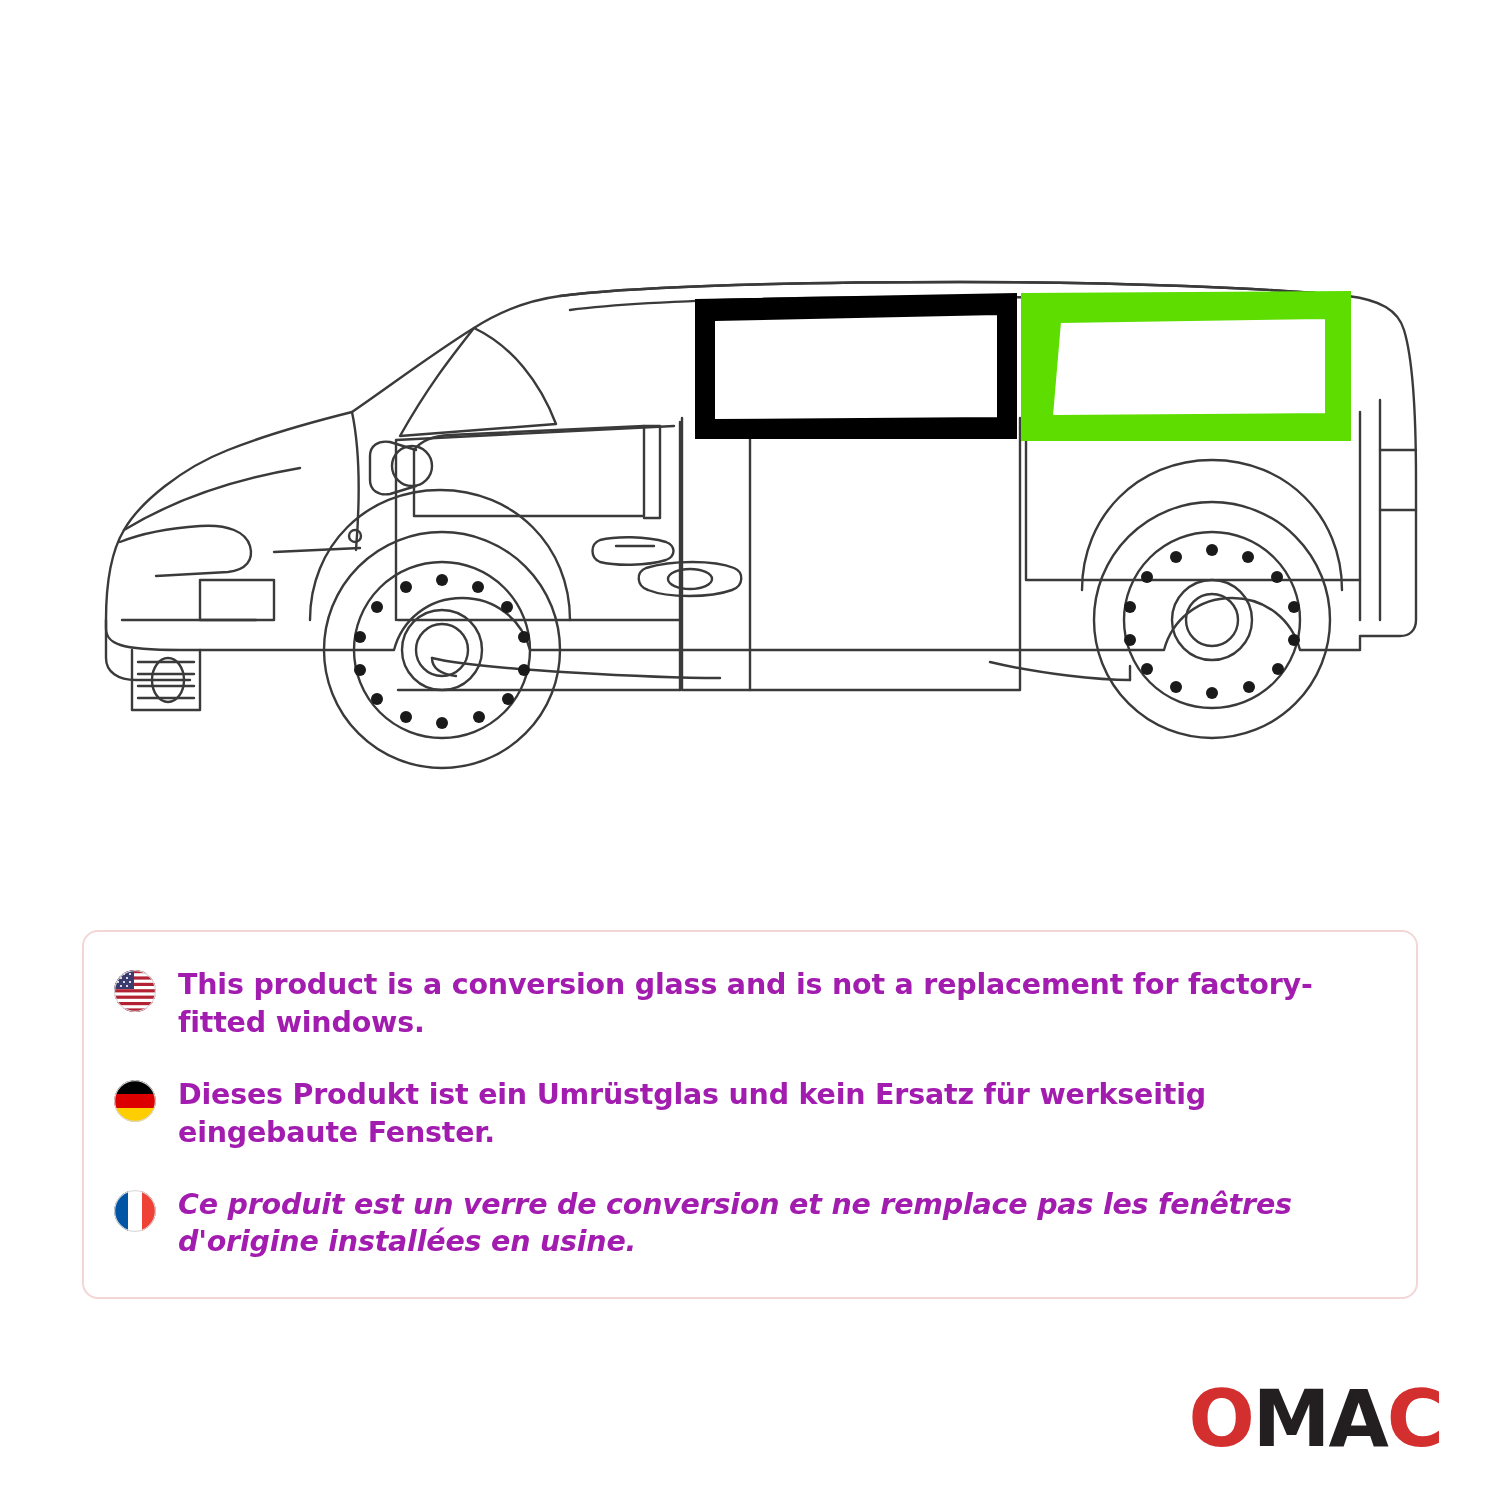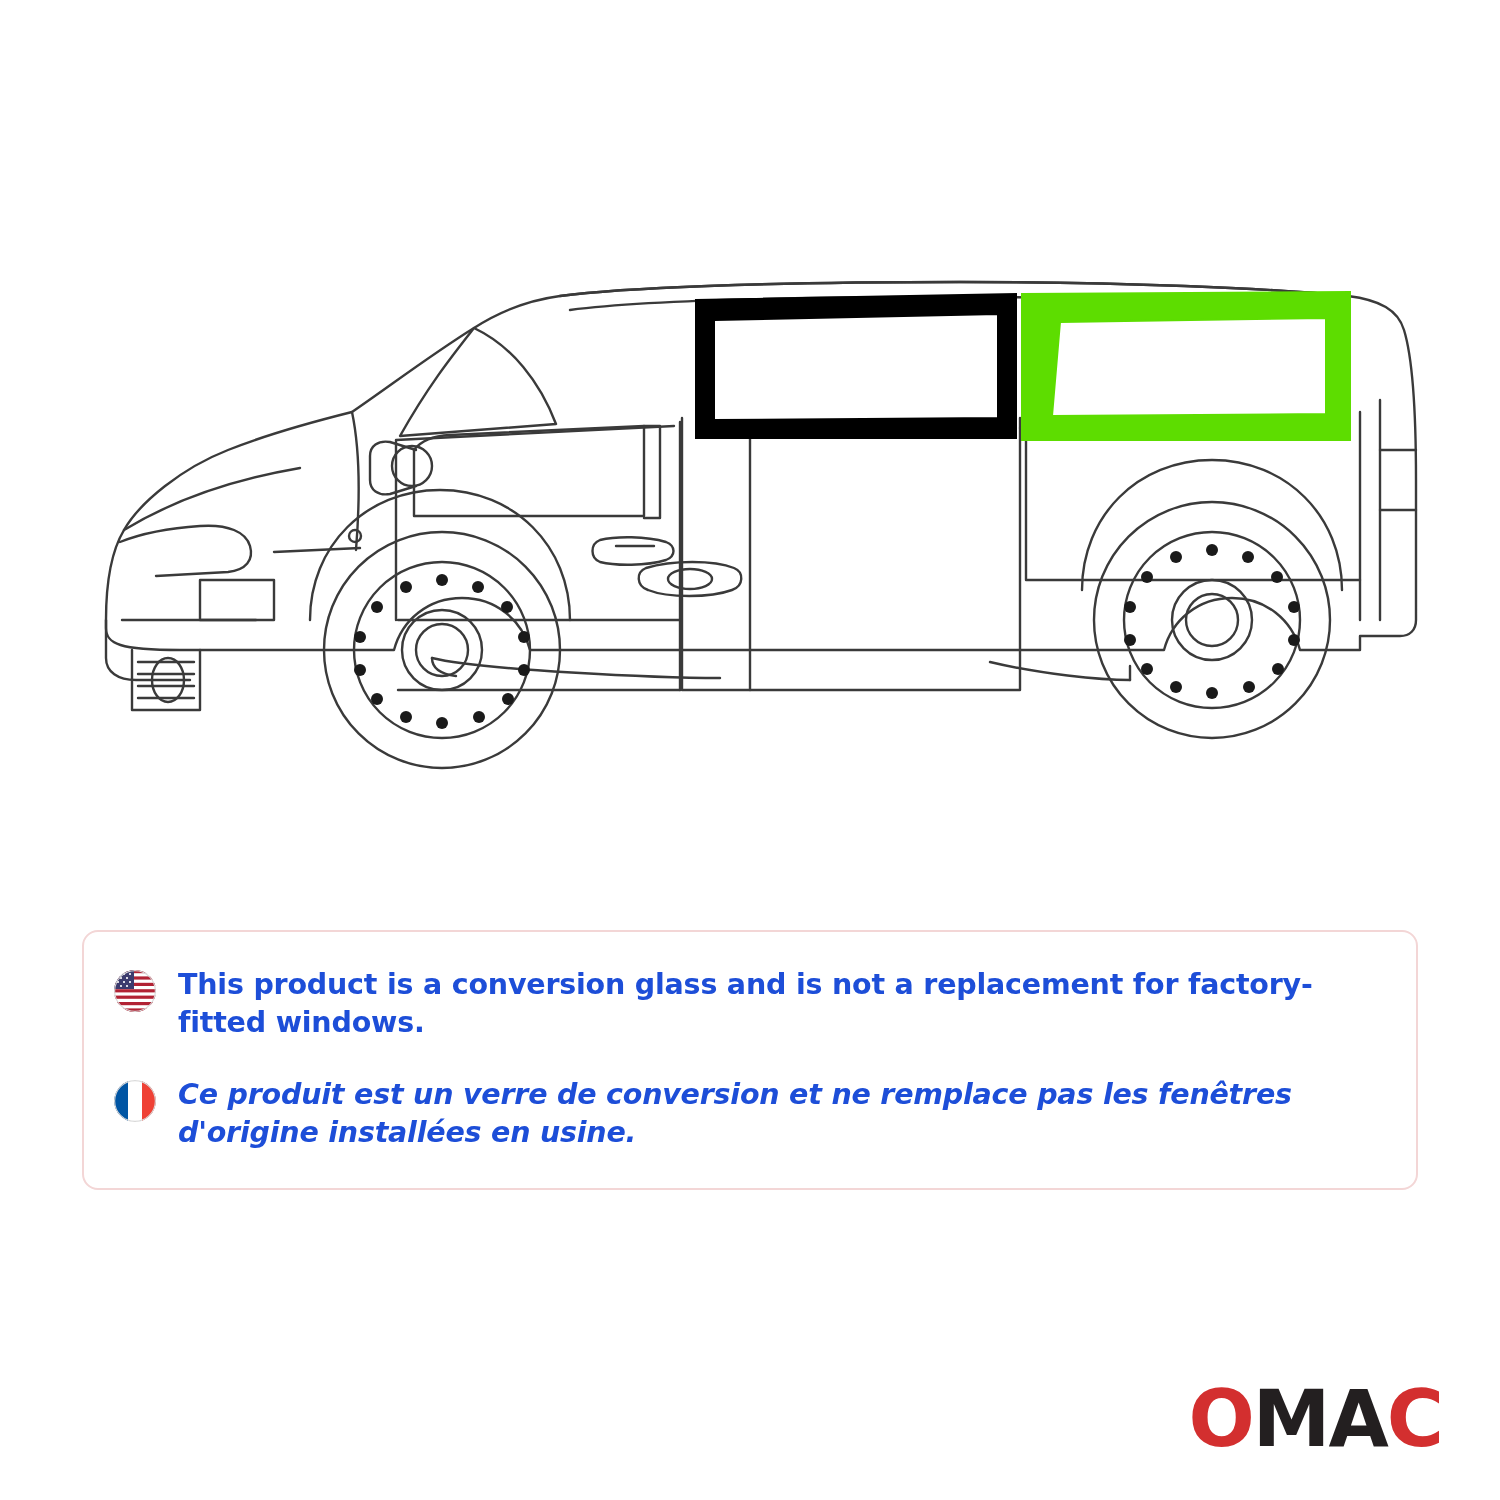--- a/index.html
+++ b/index.html
@@ -46,21 +46,21 @@
     overflow:hidden;
     position:relative;
     box-shadow:0 0 0 1px rgba(0,0,0,.12) inset;
   }
   .flag svg{display:block;width:42px;height:42px;}
   .notice-text{
     font-family:"DejaVu Sans", sans-serif;
     font-weight:bold;
     font-size:28.5px;
     line-height:1.33;
-    color:#1d4ed8;
+    color:#a21caf;
     letter-spacing:-0.2px;
   }
 
   
   .logo{
     position:absolute;
     right:58px; bottom:42px;
     display:flex;
     align-items:center;
     font-family:"DejaVu Sans", sans-serif;
@@ -240,20 +240,36 @@
               <circle cx="16" cy="12" r="1.1"></circle>
             <circle cx="7" cy="16" r="1.1"></circle>
               <circle cx="13" cy="16" r="1.1"></circle>
           </g>
           <circle cx="21" cy="21" r="20.4" fill="none" stroke="#d8d8d8" stroke-width="1.2"></circle>
         </svg>
       </span>
       <span class="notice-text">This product is a conversion glass and is not a replacement for factory-fitted windows.</span>
     </div>
 
+    <div class="notice-row">
+      <span class="flag">
+        <svg viewBox="0 0 42 42">
+          <clipPath id="deClip">
+              <circle cx="21" cy="21" r="21"></circle>
+            </clipPath>
+          <g clip-path="url(#deClip)">
+            <rect x="0" y="0" width="42" height="14" fill="#000000"></rect>
+            <rect x="0" y="14" width="42" height="14" fill="#dd0000"></rect>
+            <rect x="0" y="28" width="42" height="14" fill="#ffce00"></rect>
+          </g>
+          <circle cx="21" cy="21" r="20.4" fill="none" stroke="#d8d8d8" stroke-width="1.2"></circle>
+        </svg>
+      </span>
+      <span class="notice-text">Dieses Produkt ist ein Umrüstglas und kein Ersatz für werkseitig eingebaute Fenster.</span>
+    </div>
 
     <div class="notice-row">
       <span class="flag">
         <svg viewBox="0 0 42 42">
           <clipPath id="frClip">
               <circle cx="21" cy="21" r="21"></circle>
             </clipPath>
           <g clip-path="url(#frClip)">
             <rect x="0" y="0" width="14" height="42" fill="#0055a4"></rect>
             <rect x="14" y="0" width="14" height="42" fill="#ffffff"></rect>

